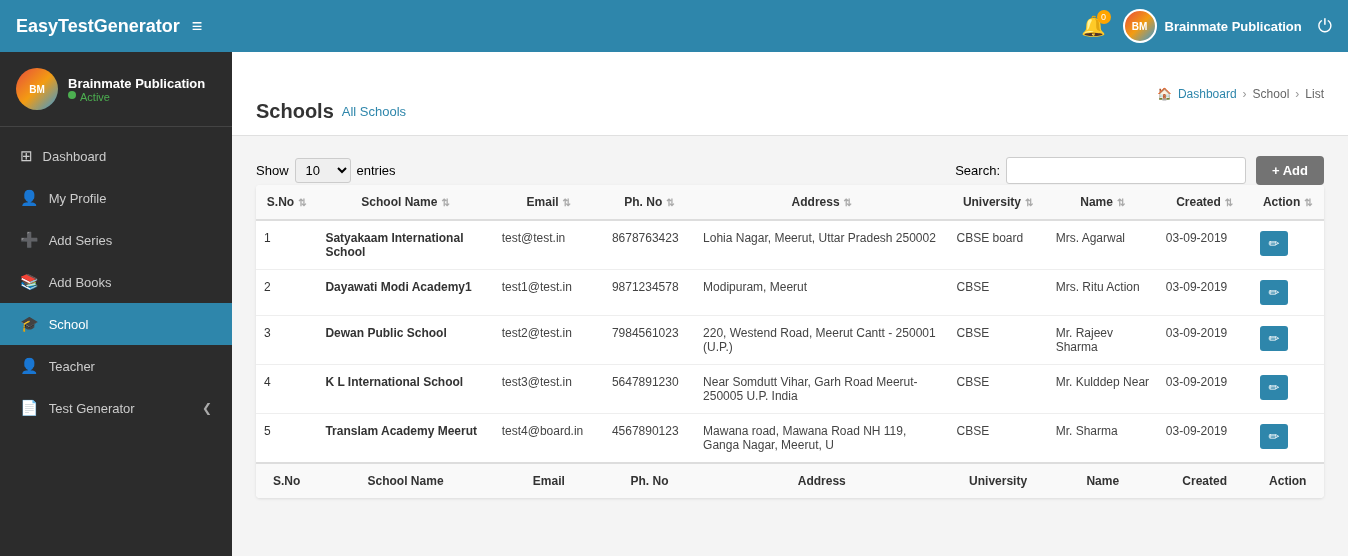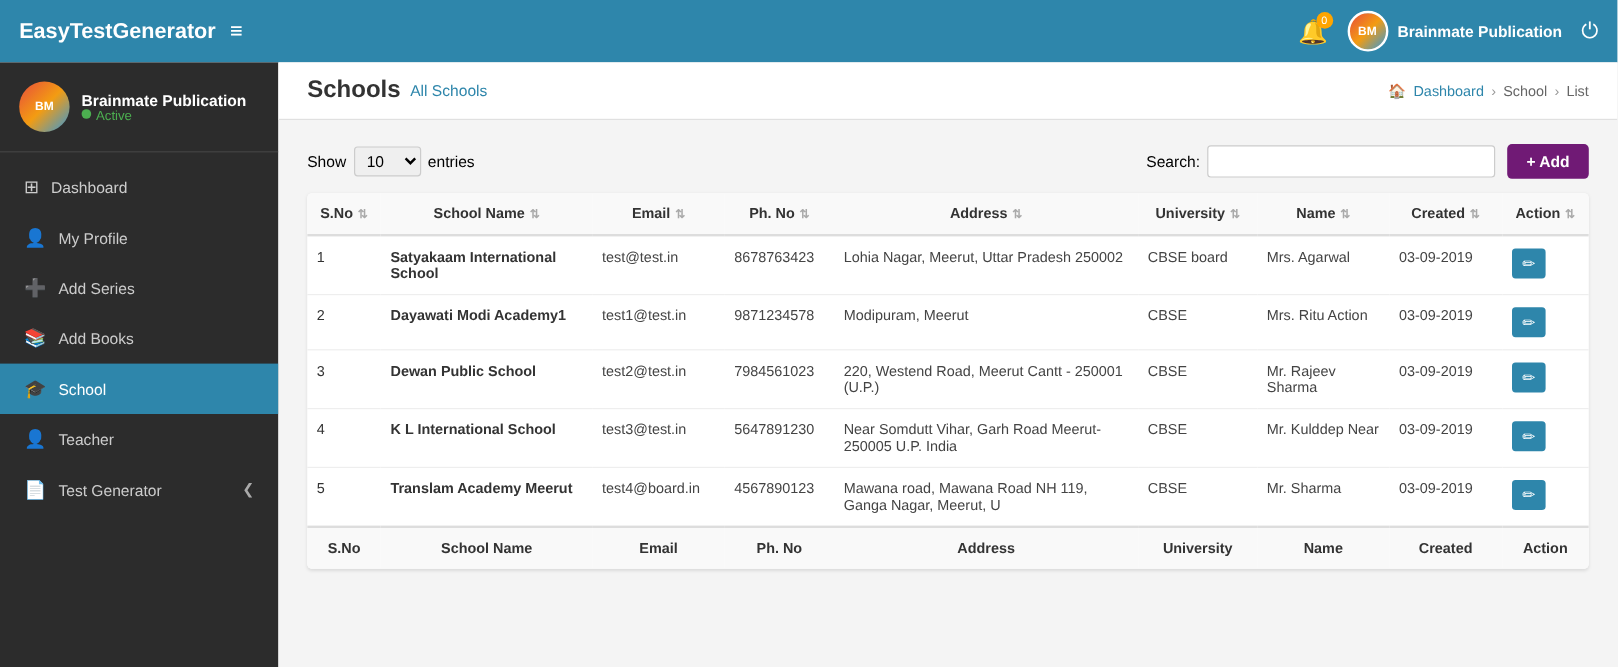--- a/index.html
+++ b/index.html
@@ -76,45 +76,44 @@
     
     .main { flex: 1; overflow-y: auto; background: #f4f4f4; }
     .page-header {
       background: white;
       padding: 12px 24px;
       display: flex;
       align-items: center;
       justify-content: space-between;
       border-bottom: 1px solid #e0e0e0;
     }
-    .page-title-wrap { display: flex; align-items: center; gap: 8px; }
+    .page-title-wrap { display: flex; align-items: center; gap: 8px; margin-top: 36px; }
     .page-title { font-size: 20px; font-weight: bold; color: #333; }
     .page-subtitle { color: #2e86ab; font-size: 13px; }
     .breadcrumb { display: flex; align-items: center; gap: 6px; font-size: 12px; color: #666; }
     .breadcrumb-sep { color: #999; }
     .breadcrumb-link { color: #2e86ab; cursor: pointer; }
 
     .content { padding: 20px 24px; }
     .table-controls {
       display: flex; justify-content: space-between; align-items: center;
-      margin-bottom: 12px;
     }
     .show-entries { display: flex; align-items: center; gap: 6px; }
     .show-entries select {
       border: 1px solid #ccc; padding: 3px 6px; border-radius: 3px;
       font-size: 13px;
     }
     .search-wrap { display: flex; align-items: center; gap: 6px; }
     .search-input {
       border: 1px solid #ccc; padding: 5px 10px;
       border-radius: 3px; font-size: 13px;
       width: 240px;
     }
     .add-button {
-      background: #701a75; color: white;
+      background: #737373; color: white;
       border: none; padding: 7px 16px;
       border-radius: 4px; cursor: pointer;
       font-size: 13px; font-weight: bold;
     }
 
     
     .table-container {
       background: white;
       border-radius: 4px;
       overflow: hidden;

